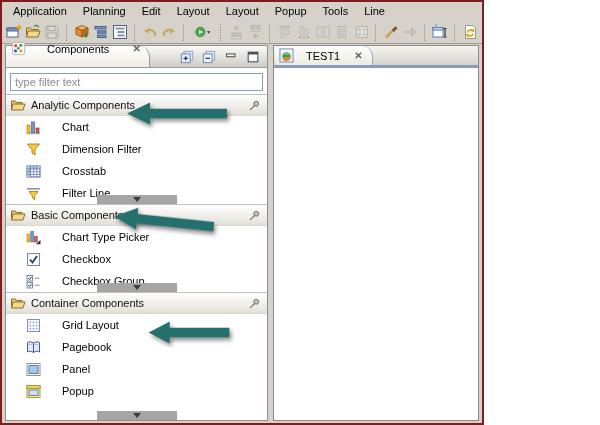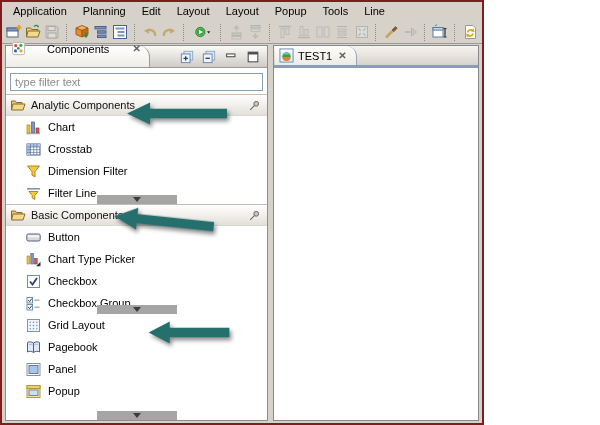--- a/index.html
+++ b/index.html
@@ -39,39 +39,39 @@
     padding:1px 4px;color:#555;font-family:"Liberation Sans",sans-serif;outline:none;}
   .filter-row input::placeholder{color:#8c8c8c;opacity:1;}
   .psection{display:flex;flex-direction:column;position:relative;flex:0 0 auto;}
   .psection.grow{flex:1 1 auto;min-height:0;overflow:hidden;}
   .sec-header{height:22px;flex:0 0 auto;display:flex;align-items:center;gap:5px;padding:0 6px 0 4px;
     background:linear-gradient(#ffffff,#e3e0d9);border-top:1px solid #c2bfb7;border-bottom:1px solid #dcd9d2;
     font-size:11px;color:#101010;}
   .sec-header svg.folder{width:16px;height:14px;flex:0 0 auto;}
   .pin{margin-left:auto;width:13px;height:13px;}
   .pin svg{width:13px;height:13px;}
-  .pitem{height:22px;flex:0 0 auto;display:flex;align-items:center;gap:7px;padding-left:20px;
+  .pitem{height:22px;flex:0 0 auto;display:flex;align-items:center;gap:21px;padding-left:20px;
     font-size:11px;color:#000;}
   .pitem svg{width:15px;height:15px;flex:0 0 auto;}
   .scrollbtn{position:absolute;bottom:0;left:50%;transform:translateX(-50%);width:80px;height:9px;
     background:#a5a5a5;display:flex;align-items:center;justify-content:center;z-index:3;}
   .scrollbtn::after{content:"";border-left:4px solid transparent;border-right:4px solid transparent;
     border-top:5px solid #3d3d3d;}
   
   .annot{position:absolute;z-index:5;filter:drop-shadow(2px 3px 2px rgba(0,0,0,.45));pointer-events:none;}
   .annot svg{display:block;width:100%;height:100%;}
   .annot1{left:118px;top:55px;width:106px;height:25px;}
   .annot2{left:105px;top:163px;width:106px;height:25px;transform:rotate(6deg);}
   .annot3{left:141px;top:274px;width:84px;height:25px;}
   
   .sash{width:5px;flex:0 0 auto;background:#d6d2ca;cursor:col-resize;}
   .editor{flex:1;display:flex;flex-direction:column;border:1px solid #8a8a8a;background:#fff;min-width:0;}
   .editor-tabstrip{height:22px;flex:0 0 auto;display:flex;align-items:stretch;
     background:linear-gradient(#f6f4f0,#d7d3cc);border-bottom:3px solid #8b9cba;}
-  .editor-tab{display:flex;align-items:center;gap:4px;padding:0 9px 0 4px;font-size:11px;color:#000;
+  .editor-tab{display:flex;align-items:center;gap:12px;padding:0 9px 0 4px;font-size:11px;color:#000;
     background:linear-gradient(#fdfdfc,#ecebe5);border-right:1px solid #98a4b8;border-radius:0 10px 0 0;margin-left:1px;}
   .editor-tab svg{width:15px;height:15px;}
   .editor-content{flex:1;background:#ffffff;}
 </style>
 </head>
 <body>
 
 <div class="window">
 
   <div class="menubar">
@@ -305,32 +305,32 @@
             <svg viewBox="0 0 15 15">
                 <rect x="1" y="5" width="3" height="8" fill="#eec13e" stroke="#b0800f" stroke-width=".7"></rect>
                 <rect x="5.5" y="2" width="3" height="11" fill="#7d95bd" stroke="#49618c" stroke-width=".7"></rect>
                 <rect x="10" y="8" width="3" height="5" fill="#cd5c5c" stroke="#943634" stroke-width=".7"></rect>
                 <path d="M0.5,13.7 H14" stroke="#999"></path>
               </svg>
             <span>Chart</span>
           </div>
           <div class="pitem">
             <svg viewBox="0 0 15 15">
+                <polygon points="1.5,2 13.5,2 9,7.5 9,13 6,11 6,7.5" fill="#f6c944" stroke="#b8860b"></polygon>
+              </svg>
+            <span>Dimension Filter</span>
+          </div>
+          <div class="pitem">
+            <svg viewBox="0 0 15 15">
                 <rect x="1" y="2" width="13" height="11" fill="#fff" stroke="#49618c"></rect>
                 <rect x="1" y="2" width="13" height="3" fill="#aec6e8"></rect>
                 <rect x="1" y="2" width="3.5" height="11" fill="#aec6e8"></rect>
                 <path d="M1,5 H14 M1,7.7 H14 M1,10.4 H14 M4.5,2 V13 M7.7,2 V13 M10.8,2 V13" stroke="#49618c" stroke-width=".6" fill="none"></path>
               </svg>
             <span>Crosstab</span>
-          </div>
-          <div class="pitem">
-            <svg viewBox="0 0 15 15">
-                <polygon points="1.5,2 13.5,2 9,7.5 9,13 6,11 6,7.5" fill="#f6c944" stroke="#b8860b"></polygon>
-              </svg>
-            <span>Dimension Filter</span>
           </div>
           <div class="pitem">
             <svg viewBox="0 0 15 15">
                 <path d="M1,2.8 H14" stroke="#7d95bd" stroke-width="1.6"></path>
                 <polygon points="3,5.5 12,5.5 8.8,9.5 8.8,13.5 6.2,11.8 6.2,9.5" fill="#f6c944" stroke="#b8860b"></polygon>
               </svg>
             <span>Filter Line</span>
           </div>
           <div class="scrollbtn"></div>
         </div>
@@ -344,27 +344,20 @@
             <span>Basic Components</span>
             <span class="pin">
               <svg viewBox="0 0 13 13">
                   <circle cx="8.2" cy="4.8" r="2.4" fill="#cac5ba" stroke="#6e6a60"></circle>
                   <path d="M2.2,10.8 L6.4,6.6" stroke="#6e6a60" stroke-width="1.1"></path>
                 </svg>
             </span>
           </div>
           <div class="pitem">
             <svg viewBox="0 0 15 15">
-                <rect x="0.8" y="4" width="13.4" height="7" rx="1.5" fill="#d9d9d9" stroke="#52617f"></rect>
-                <rect x="1.8" y="5" width="11.4" height="2.4" rx="1" fill="#f2f2f2"></rect>
-              </svg>
-            <span>Button</span>
-          </div>
-          <div class="pitem">
-            <svg viewBox="0 0 15 15">
                 <rect x="1" y="4" width="2.6" height="8" fill="#eec13e" stroke="#b0800f" stroke-width=".6"></rect>
                 <rect x="4.8" y="1.5" width="2.6" height="10.5" fill="#7d95bd" stroke="#49618c" stroke-width=".6"></rect>
                 <rect x="8.6" y="6.5" width="2.6" height="5.5" fill="#cd5c5c" stroke="#943634" stroke-width=".6"></rect>
                 <polygon points="10,14.2 14.5,14.2 14.5,9.7" fill="#333"></polygon>
               </svg>
             <span>Chart Type Picker</span>
           </div>
           <div class="pitem">
             <svg viewBox="0 0 15 15">
                 <rect x="1.5" y="1.5" width="12" height="12" fill="#fff" stroke="#6f8cae"></rect>
@@ -380,20 +373,33 @@
                 <rect x="1" y="8.5" width="5.5" height="5.5" fill="#fff" stroke="#6f8cae"></rect>
                 <path d="M2.2,11 l1.5,1.7 2,-3" fill="none" stroke="#2d3f66"></path>
                 <path d="M8.5,11.2 H13.5" stroke="#888"></path>
               </svg>
             <span>Checkbox Group</span>
           </div>
           <div class="scrollbtn"></div>
         </div>
 
         <div class="psection grow">
+          <div class="sec-header">
+            <svg class="folder" viewBox="0 0 16 14">
+                <path d="M1.5,12 V3 H5.3 l1.2,1.5 H12 V6" fill="#e8c977" stroke="#8a6d2a"></path>
+                <path d="M3,6 H15 L13,12 H1.5 Z" fill="#f2d98f" stroke="#8a6d2a"></path>
+              </svg>
+            <span>Container Components</span>
+            <span class="pin">
+              <svg viewBox="0 0 13 13">
+                  <circle cx="8.2" cy="4.8" r="2.4" fill="#cac5ba" stroke="#6e6a60"></circle>
+                  <path d="M2.2,10.8 L6.4,6.6" stroke="#6e6a60" stroke-width="1.1"></path>
+                </svg>
+            </span>
+          </div>
           <div class="pitem">
             <svg viewBox="0 0 15 15">
                 <rect x="1.5" y="1.5" width="12" height="12" fill="#f2f6fc" stroke="#7d95bd"></rect>
                 <g fill="#7d95bd">
                   <circle cx="4.2" cy="4.2" r=".8"></circle>
                   <circle cx="7.5" cy="4.2" r=".8"></circle>
                   <circle cx="10.8" cy="4.2" r=".8"></circle>
                   <circle cx="4.2" cy="7.5" r=".8"></circle>
                   <circle cx="7.5" cy="7.5" r=".8"></circle>
                   <circle cx="10.8" cy="7.5" r=".8"></circle>

